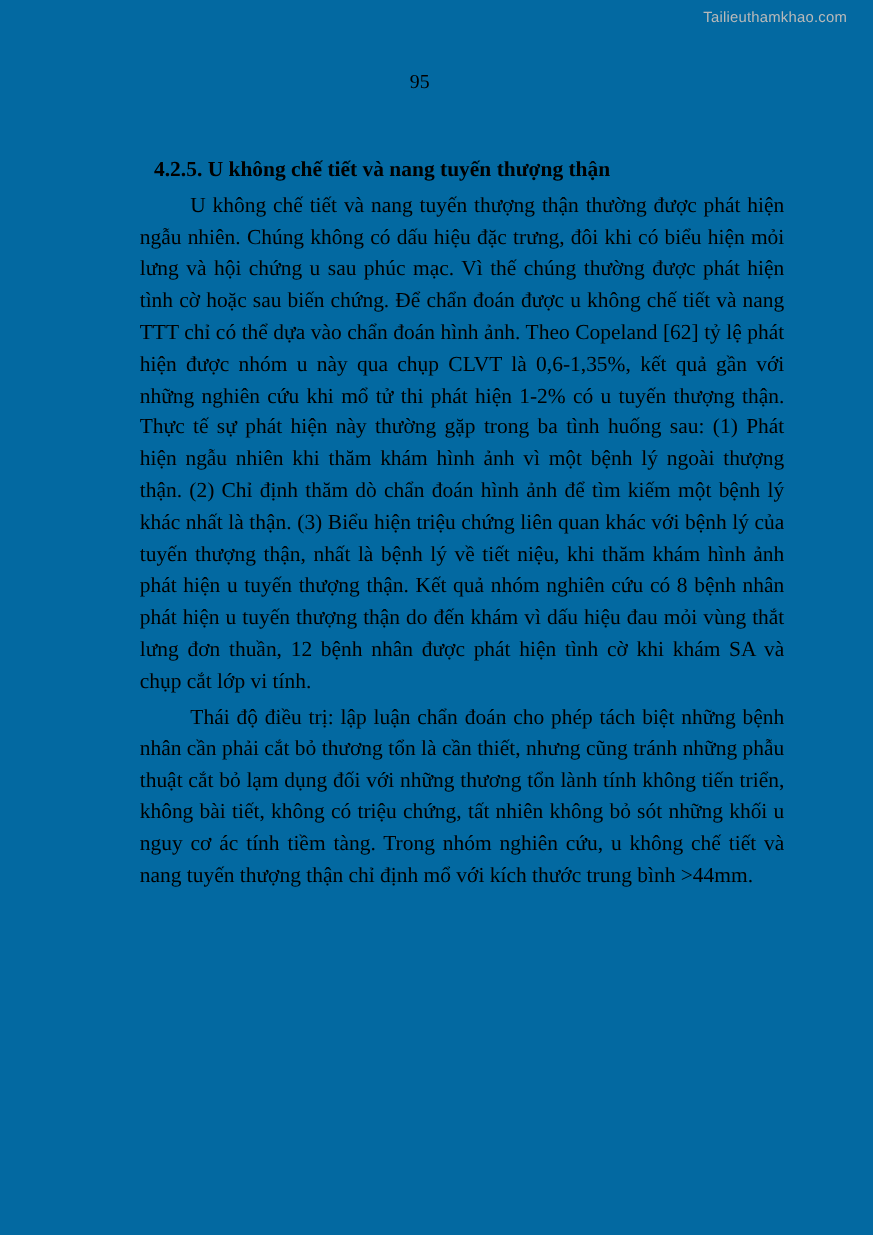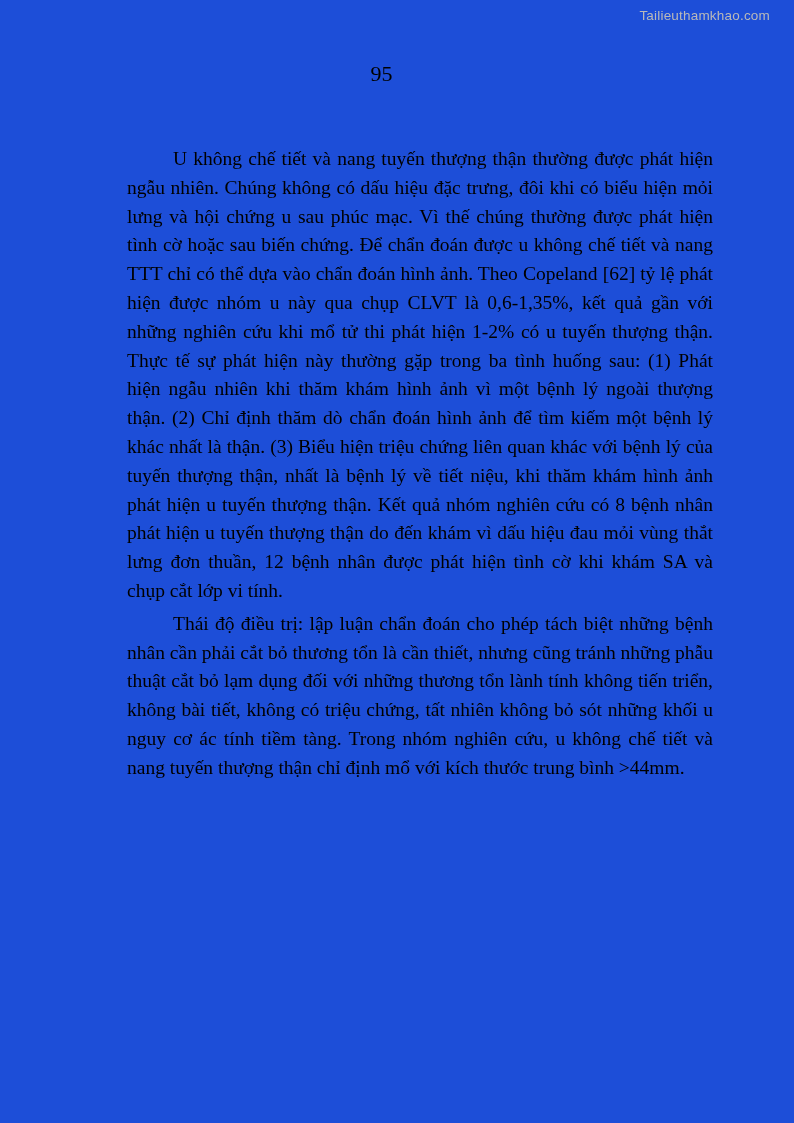--- a/index.html
+++ b/index.html
@@ -14,42 +14,42 @@
     font-family: "Liberation Serif", "DejaVu Serif", serif;
     color: #000000;
     overflow: hidden;
   }
 
   .page {
     position: absolute;
     left: 0; top: 0;
     width: 794px;
     height: 1123px;
-    background: #1d4ed8;
+    background: #0369a1;
   }
 
   .watermark {
     position: absolute;
     top: 8px;
     right: 24px;
     font-family: "Liberation Sans", "DejaVu Sans", sans-serif;
     font-size: 13.5px;
     letter-spacing: 0.2px;
     color: #b9b9b9;
     white-space: nowrap;
     user-select: none;
   }
 
   .page-number {
     position: absolute;
     top: 62px;
     left: 0;
     width: 763px;
     text-align: center;
-    font-size: 22px;
+    font-size: 18px;
     line-height: 24px;
   }
 
   .content {
     position: absolute;
     left: 127px;
     top: 136px;
     width: 586px;
   }
 
@@ -91,20 +91,21 @@
 
   <div class="watermark">Tailieuthamkhao.com</div>
 
   <div class="page-number">95</div>
 
   <div class="content">
 
 
     <div class="gap-before-heading"></div>
 
+    <h2 class="section-heading">4.2.5. U không chế tiết và nang tuyến thượng thận</h2>
 
     <div class="gap-after-heading"></div>
 
     <p class="body-par indent last-line-left">U không chế tiết và nang tuyến thượng thận thường được phát hiện ngẫu nhiên. Chúng không có dấu hiệu đặc trưng, đôi khi có biểu hiện mỏi lưng và hội chứng u sau phúc mạc. Vì thế chúng thường được phát hiện tình cờ hoặc sau biến chứng. Để chẩn đoán được u không chế tiết và nang TTT chỉ có thể dựa vào chẩn đoán hình ảnh. Theo Copeland [62] tỷ lệ phát hiện được nhóm u này qua chụp CLVT là 0,6-1,35%, kết quả gần với những nghiên cứu khi mổ tử thi phát hiện 1-2% có u tuyến thượng thận. Thực tế sự phát hiện này thường gặp trong ba tình huống sau: (1) Phát hiện ngẫu nhiên khi thăm khám hình ảnh vì một bệnh lý ngoài thượng thận. (2) Chỉ định thăm dò chẩn đoán hình ảnh để tìm kiếm một bệnh lý khác nhất là thận. (3) Biểu hiện triệu chứng liên quan khác với bệnh lý của tuyến thượng thận, nhất là bệnh lý về tiết niệu, khi thăm khám hình ảnh phát hiện u tuyến thượng thận. Kết quả nhóm nghiên cứu có 8 bệnh nhân phát hiện u tuyến thượng thận do đến khám vì dấu hiệu đau mỏi vùng thắt lưng đơn thuần, 12 bệnh nhân được phát hiện tình cờ khi khám SA và chụp cắt lớp vi tính.</p>
 
     <div class="par-gap"></div>
 
 
     <div class="par-gap"></div>
 

